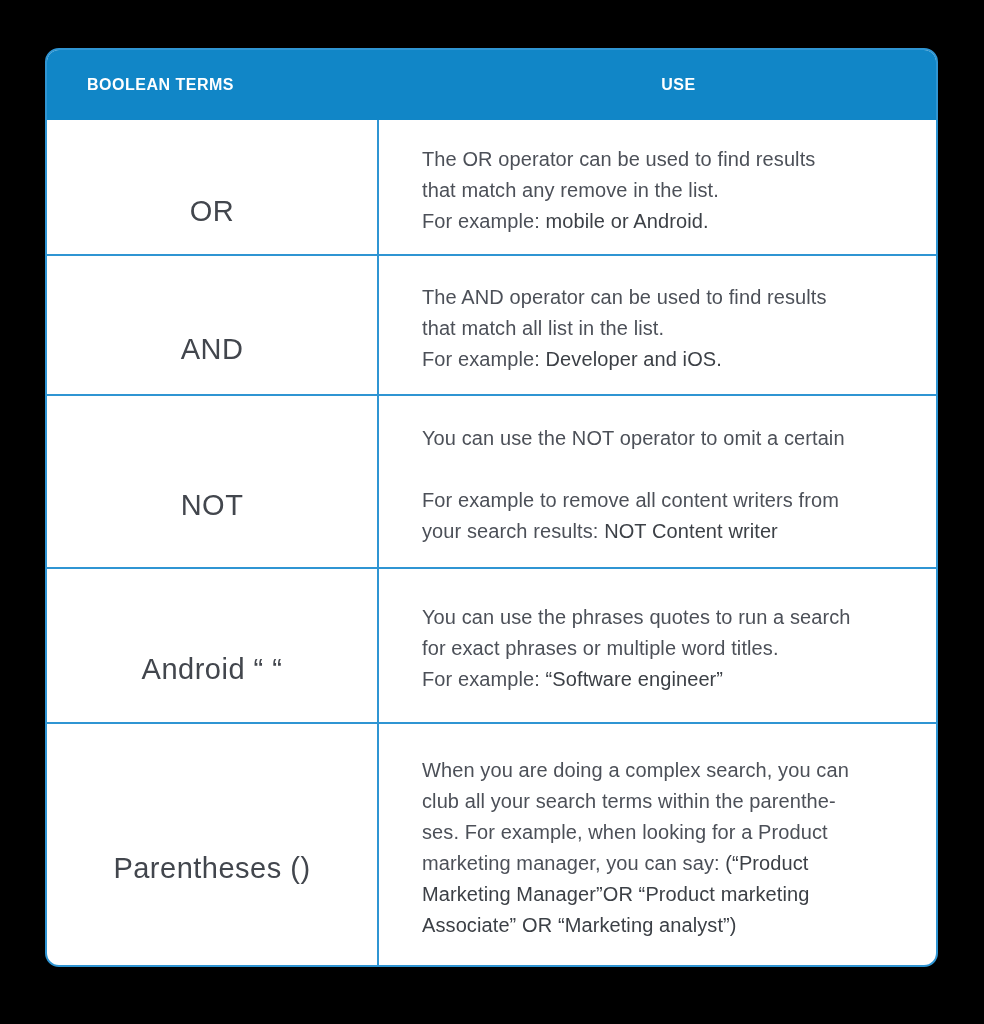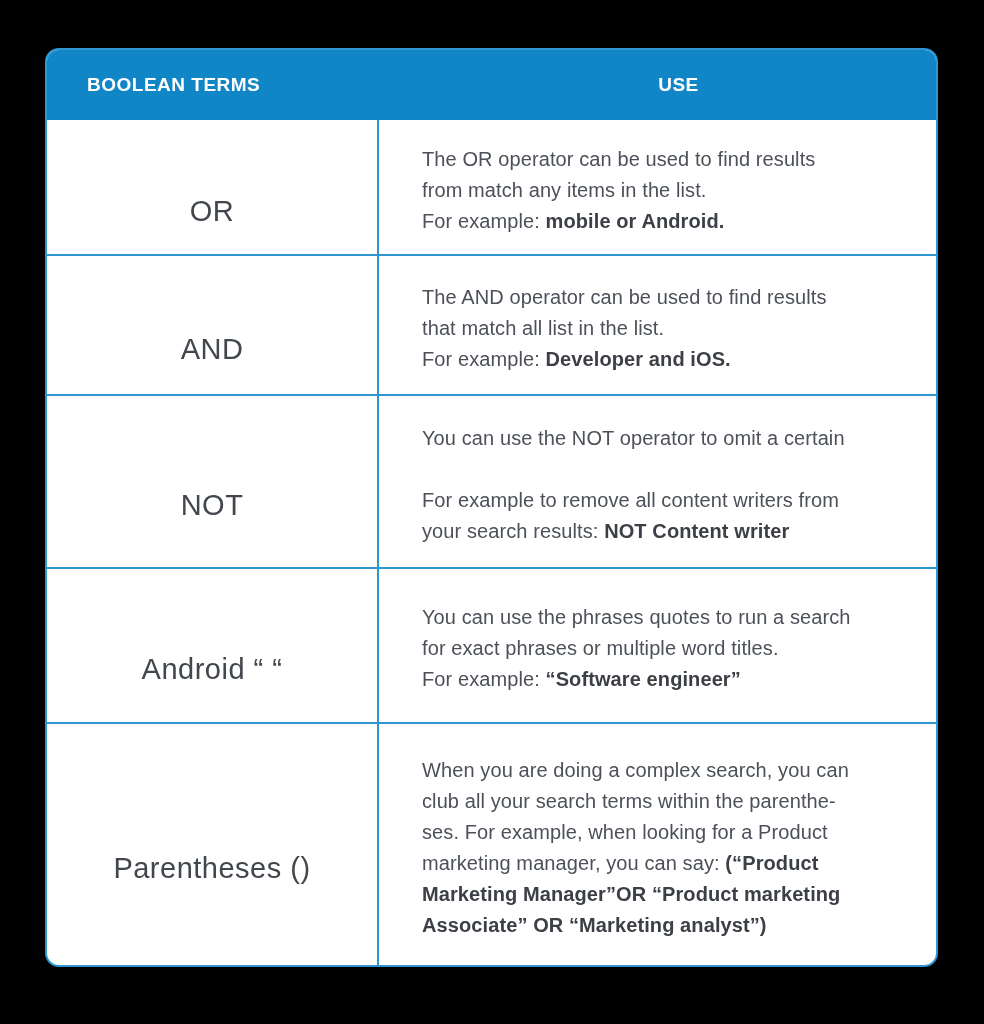--- a/index.html
+++ b/index.html
@@ -34,21 +34,21 @@
   .header-row{
     height:70px;
     flex:0 0 70px;
     background:var(--header-bg);
     display:flex;
     align-items:center;
   }
   .header-cell{
     color:var(--header-text);
     font-weight:bold;
-    font-size:19px;
+    font-size:16px;
     letter-spacing:0.5px;
   }
   .header-cell.terms{ width:330px; padding-left:40px; }
   .header-cell.use{ flex:1; padding-left:44px;text-align:center; }
   .rows{ flex:1; display:flex; flex-direction:column; }
   .row{
     display:flex;
     border-top:2px solid var(--border-blue);
   }
   .row:first-child{ border-top:none; }
@@ -72,39 +72,39 @@
     display:flex; align-items:center;
     padding:10px 30px 4px 43px;
   }
   .cell-use p{
     font-size:20px;
     line-height:31px;
     color:var(--body-color);
     letter-spacing:0.1px;
   }
   .cell-use .b{
-    font-weight:bold;
+    font-weight:normal;
     color:var(--bold-color);
   }
 </style>
 </head>
 <body>
 
 <div class="boolean-table">
   <div class="header-row">
     <div class="header-cell terms">BOOLEAN TERMS</div>
     <div class="header-cell use">USE</div>
   </div>
   <div class="rows">
       <div class="row">
         <div class="cell-term">
           <span>OR</span>
         </div>
         <div class="cell-use">
-          <p><span>The OR operator can be used to find results</span><br><span>from match any items in the list.</span><br><span>For example: </span><span class="b">mobile or Android.</span></p>
+          <p><span>The OR operator can be used to find results</span><br><span>that match any remove in the list.</span><br><span>For example: </span><span class="b">mobile or Android.</span></p>
         </div>
       </div>
       <div class="row">
         <div class="cell-term">
           <span>AND</span>
         </div>
         <div class="cell-use">
           <p><span>The AND operator can be used to find results</span><br><span>that match all list in the list.</span><br><span>For example: </span><span class="b">Developer and iOS.</span></p>
         </div>
       </div>

